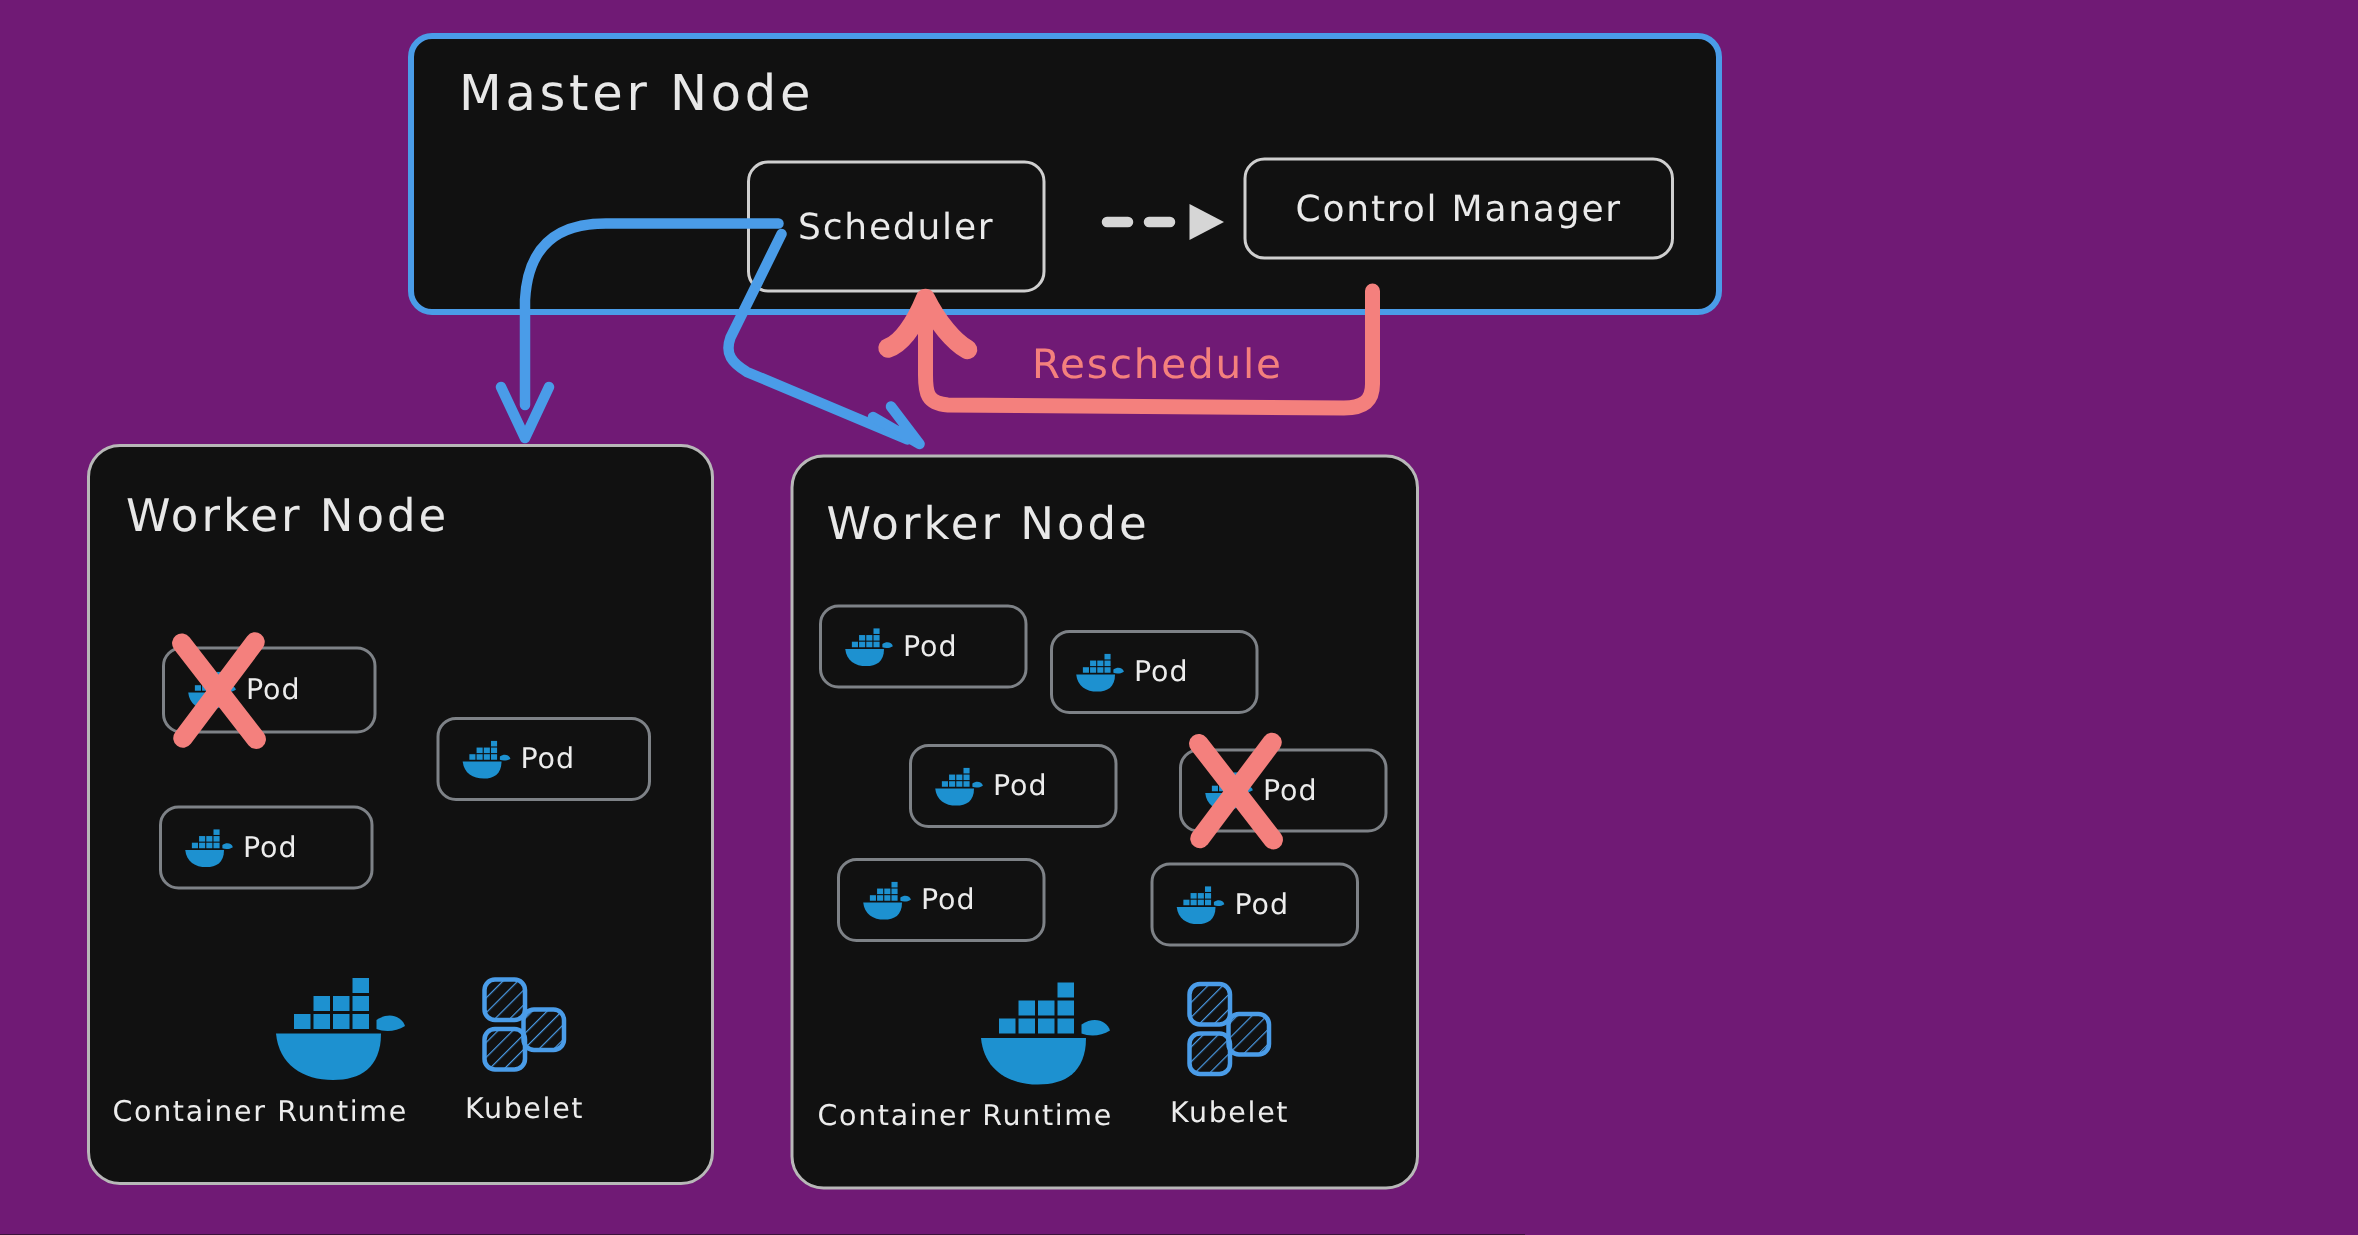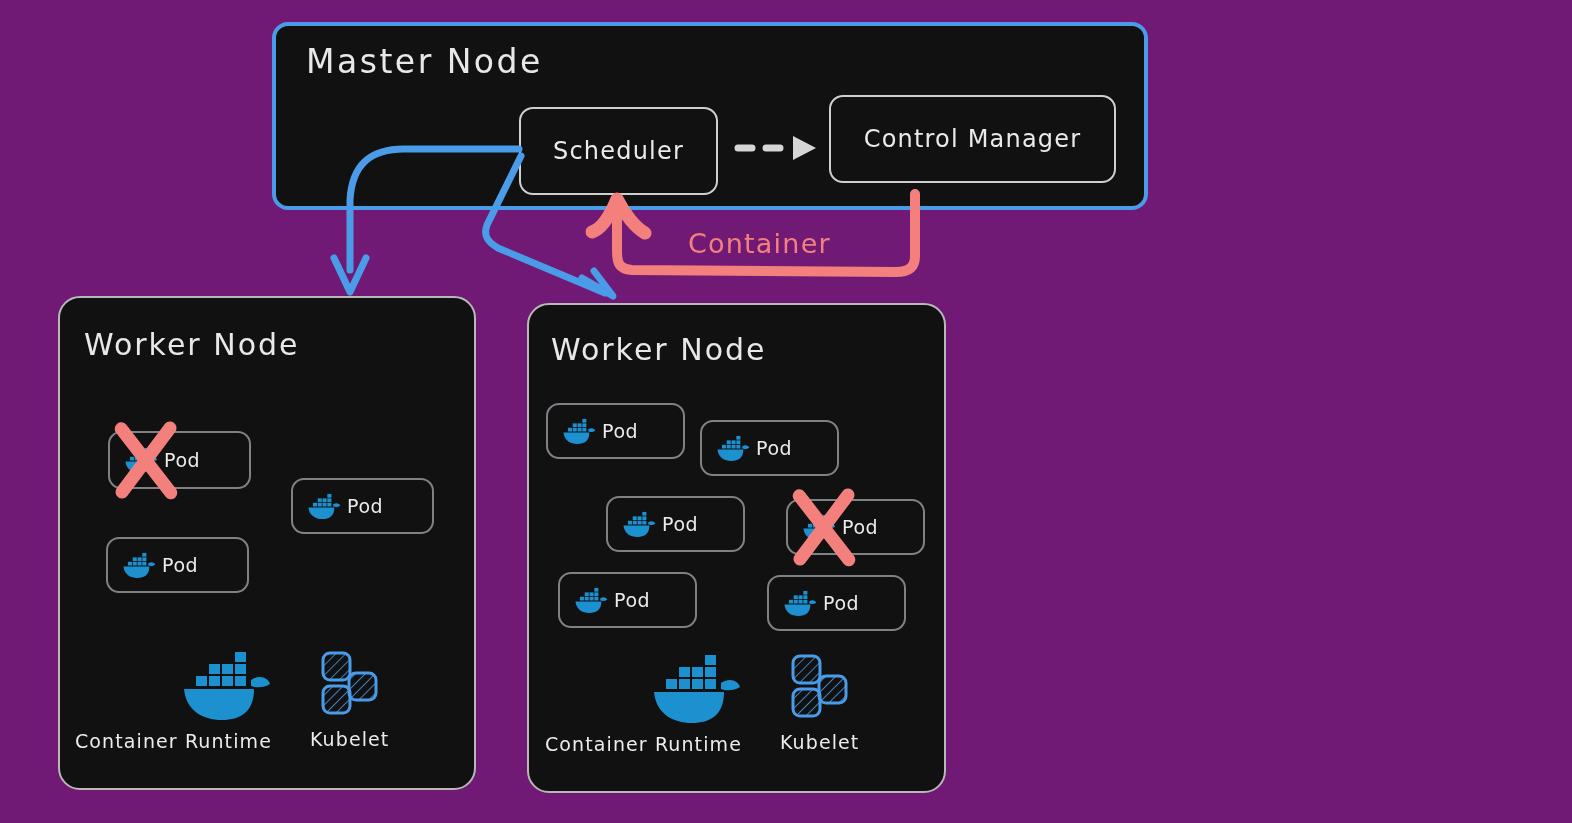--- a/index.html
+++ b/index.html
@@ -59,22 +59,22 @@
     border-radius: 14px;
     background: #111111;
     display: flex;
     align-items: center;
     justify-content: center;
     color: #eaeaea;
     font-size: 24px;
     letter-spacing: 1.2px;
     white-space: nowrap;
   }
-  #scheduler-box      { left: 519px; top: 107px; width: 199px; height: 88px; }
-  #control-manager-box{ left: 829px; top: 95px; width: 287px; height: 88px; }
+  #scheduler-box      { left: 498px; top: 107px; width: 199px; height: 88px; }
+  #control-manager-box{ left: 829px; top: 105px; width: 287px; height: 68px; }
 
   
   .pod-box {
     position: absolute;
     box-sizing: border-box;
     border: 2.5px solid #7e8287;
     border-radius: 13px;
     background: #111111;
     display: flex;
     align-items: center;
@@ -415,15 +415,15 @@
   <g>
         <path d="M121.2 428.8 L170.8 492.8" stroke="#f4807d" stroke-width="13" stroke-linecap="round" fill="none"></path>
         <path d="M170 428 L122 492" stroke="#f4807d" stroke-width="13" stroke-linecap="round" fill="none"></path>
       </g>
       <g>
         <path d="M799.2 495.8 L848.8 559.8" stroke="#f4807d" stroke-width="13" stroke-linecap="round" fill="none"></path>
         <path d="M848 495 L800 559" stroke="#f4807d" stroke-width="13" stroke-linecap="round" fill="none"></path>
       </g>
     </svg>
 
-  <div id="reschedule-label">Container</div>
+  <div id="reschedule-label">Reschedule</div>
 
 </div>
 
 </body></html>

